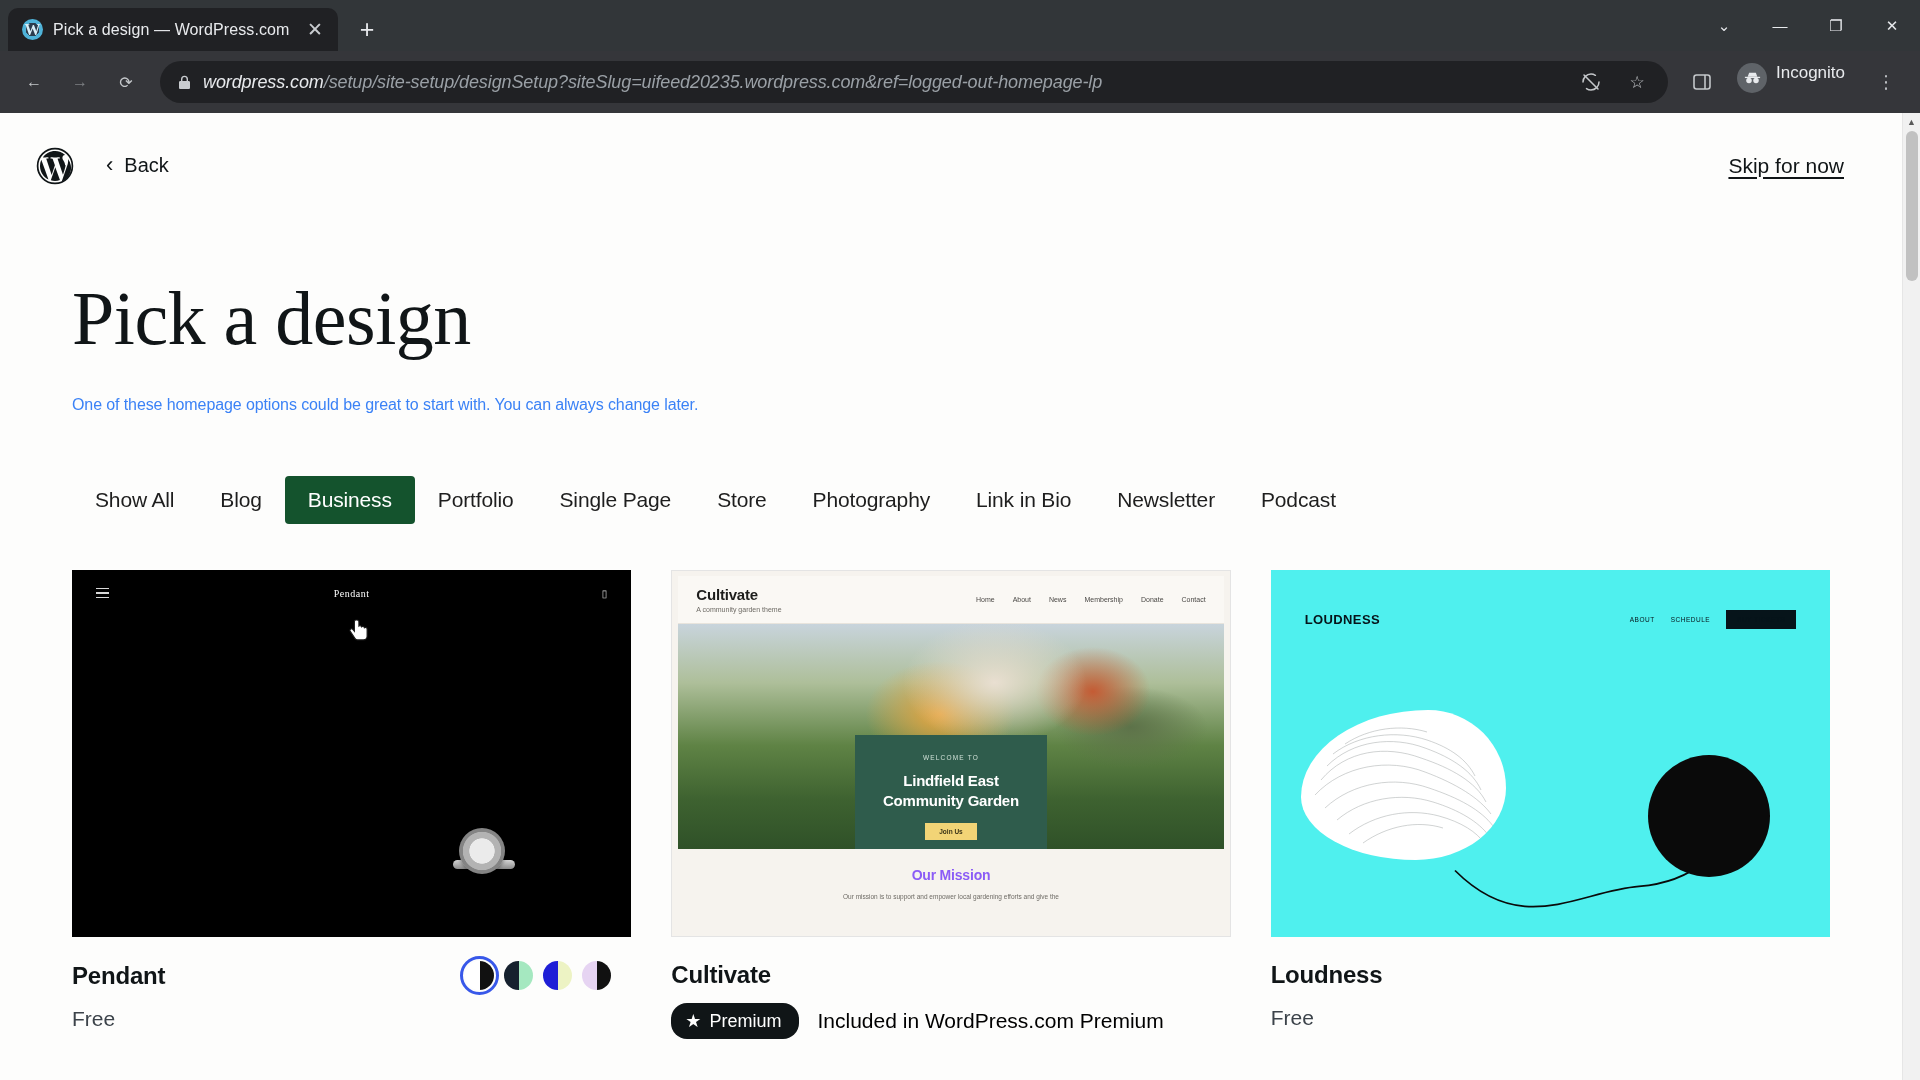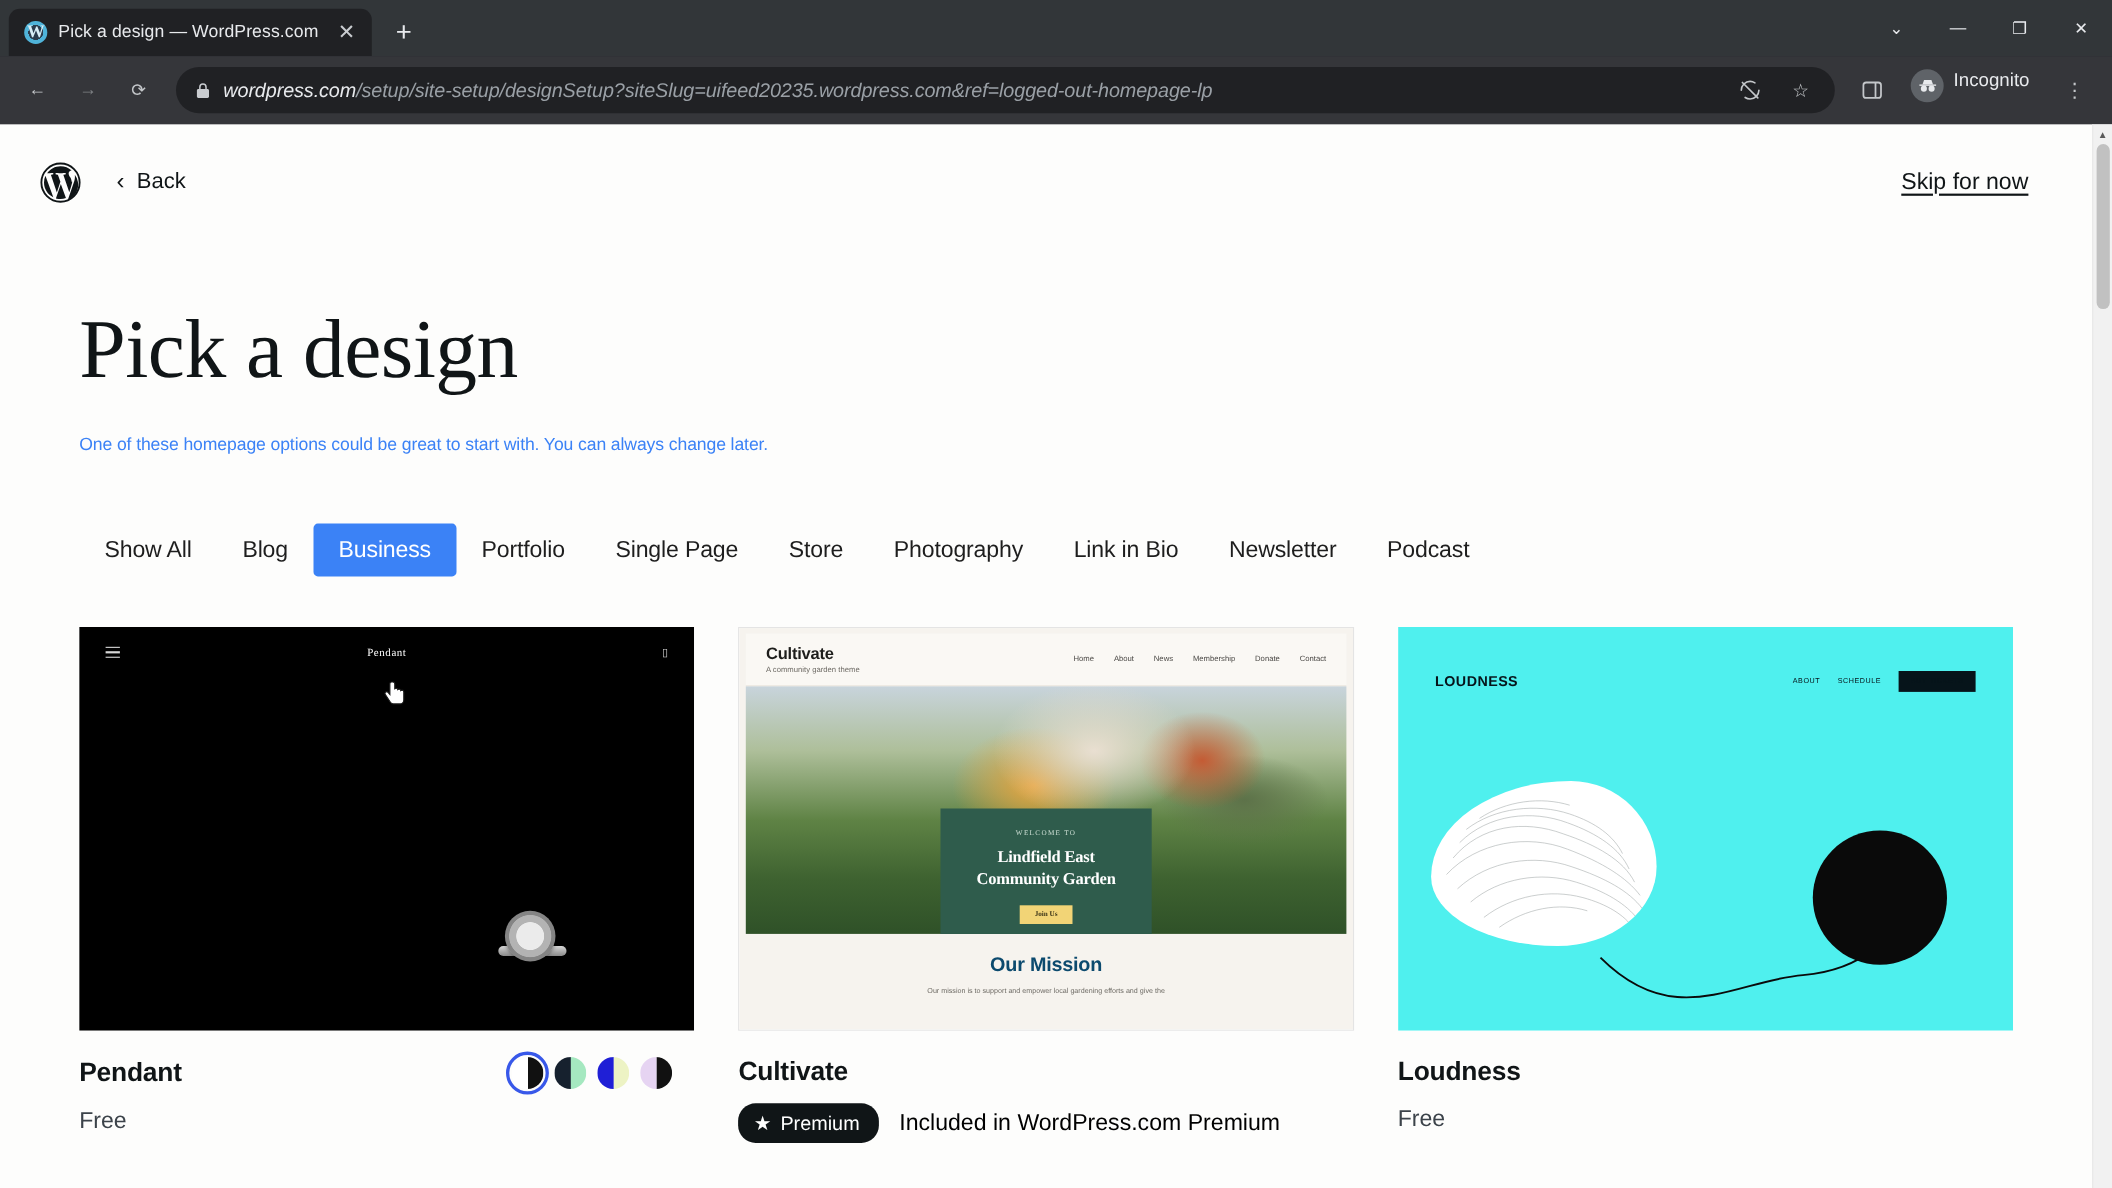--- a/index.html
+++ b/index.html
@@ -100,21 +100,21 @@
     font-family: "Liberation Serif", serif; font-size: 76px; font-weight: 400;
     color: #101517; letter-spacing: -.5px; margin-top: 62px; line-height: 1;
   }
   .page-sub { font-size: 16px; color: #3b82f6; margin-top: 40px; letter-spacing: -.1px; }
 
   .tabs { display: flex; align-items: flex-start; gap: 0; margin-top: 62px; }
   .cat-tab {
     font-size: 21px; color: #1e1e1e; padding: 12px 23px; border-radius: 4px;
     white-space: nowrap; letter-spacing: -.15px;
   }
-  .cat-tab.active { background: #3b82f6; color: #ffffff; font-weight: 400; }
+  .cat-tab.active { background: #14532d; color: #ffffff; font-weight: 400; }
 
   .cursor {
     position: absolute; left: 349px; top: 505px; width: 22px; height: 26px; pointer-events: none;
   }
 
   .grid {
     display: grid; grid-template-columns: repeat(3, 1fr); column-gap: 36px; row-gap: 40px;
     margin-top: 46px;
     gap: 40px;
   }
@@ -189,28 +189,27 @@
       radial-gradient(ellipse 22% 38% at 48% 40%, #e8a53f 0%, rgba(214,150,52,0) 62%),
       radial-gradient(ellipse 16% 30% at 76% 30%, #c45b34 0%, rgba(180,84,50,0) 66%),
       radial-gradient(ellipse 20% 26% at 83% 46%, #5d7249 0%, rgba(93,114,73,0) 70%),
       linear-gradient(180deg, #c8d4dc 0%, #aebf9a 26%, #5f8345 54%, #3e6230 78%, #2f5128 100%);
   }
   .cv-green {
     position: absolute; left: 50%; transform: translateX(-50%); bottom: -4px;
     width: 192px; height: 118px; background: #2f5c4c; color: #fff;
     display: flex; flex-direction: column; align-items: center; justify-content: center;
     padding-top: 6px;
-    font-family: Liberation Serif, serif;
   }
   .cv-welcome { font-size: 6.5px; letter-spacing: 1.2px; color: #cfe0d6; margin-bottom: 10px; }
   .cv-title { font-size: 15px; font-weight: 700; line-height: 1.32; text-align: center; letter-spacing: -.2px;}
   .cv-btn { margin-top: 13px; background: #f2d476; color: #3a3317; font-size: 6.5px;
     padding: 5px 14px; font-weight: 600; }
   .cv-mission { text-align: center; padding-top: 18px; }
-  .cv-m-title { font-size: 18px; font-weight: 700; color: #0c4a6e; letter-spacing: -.2px;}
+  .cv-m-title { font-size: 14px; font-weight: 700; color: #8b5cf6; letter-spacing: -.2px;}
   .cv-m-body { font-size: 6.5px; color: #6e6b65; margin-top: 9px; line-height: 1.5; }
 
   
   .loudness { width: 100%; height: 100%; background: #4ff0ee; position: relative; overflow: hidden;}
   .ld-nav { display: flex; align-items: center; padding: 40px 34px 0 34px; }
   .ld-brand { font-size: 13px; font-weight: 700; color: #06141a; letter-spacing: .4px; }
   .ld-links { margin-left: auto; display: flex; align-items: center; gap: 16px; }
   .ld-links span { font-size: 6.5px; color: #06141a; letter-spacing: .5px; }
   .ld-btn { background: #06141a; color: #4ff0ee; font-size: 6.5px; padding: 6px 11px; letter-spacing: .5px;}
   .ld-blob {

